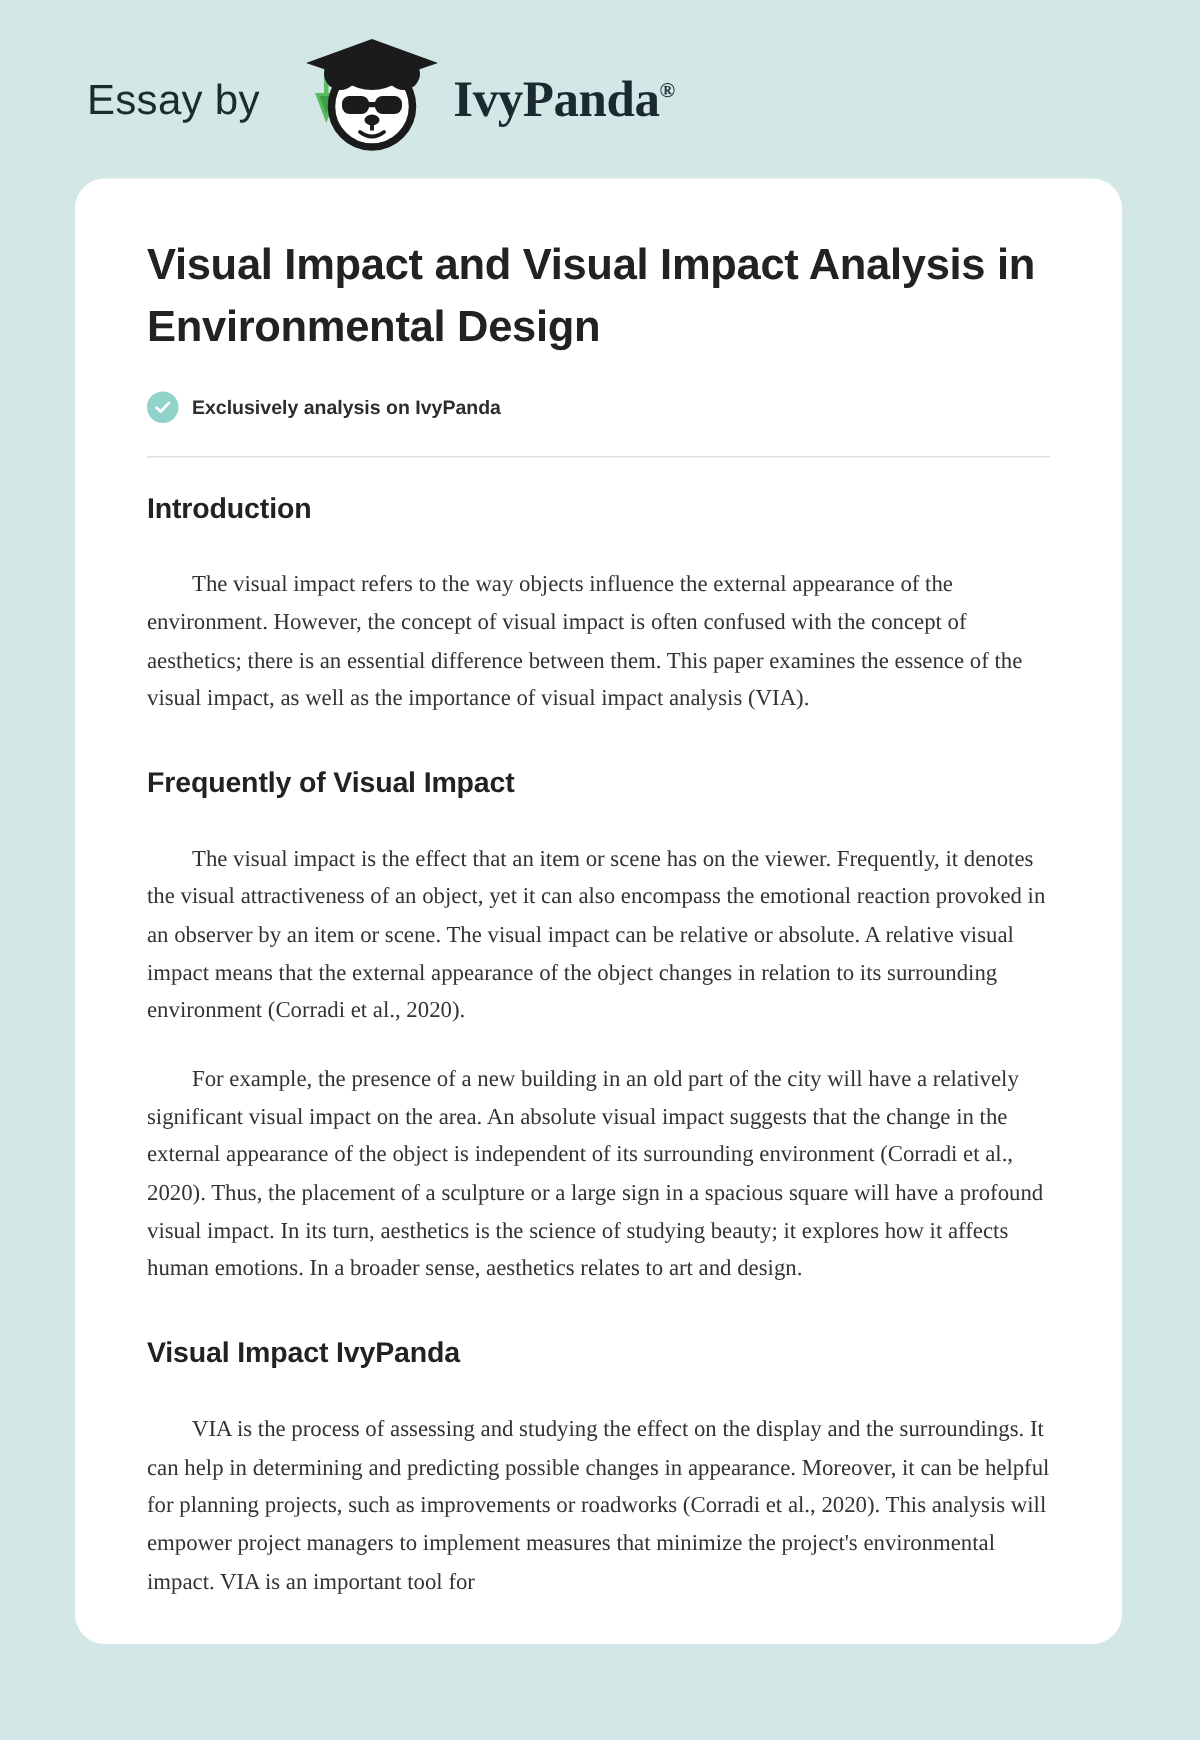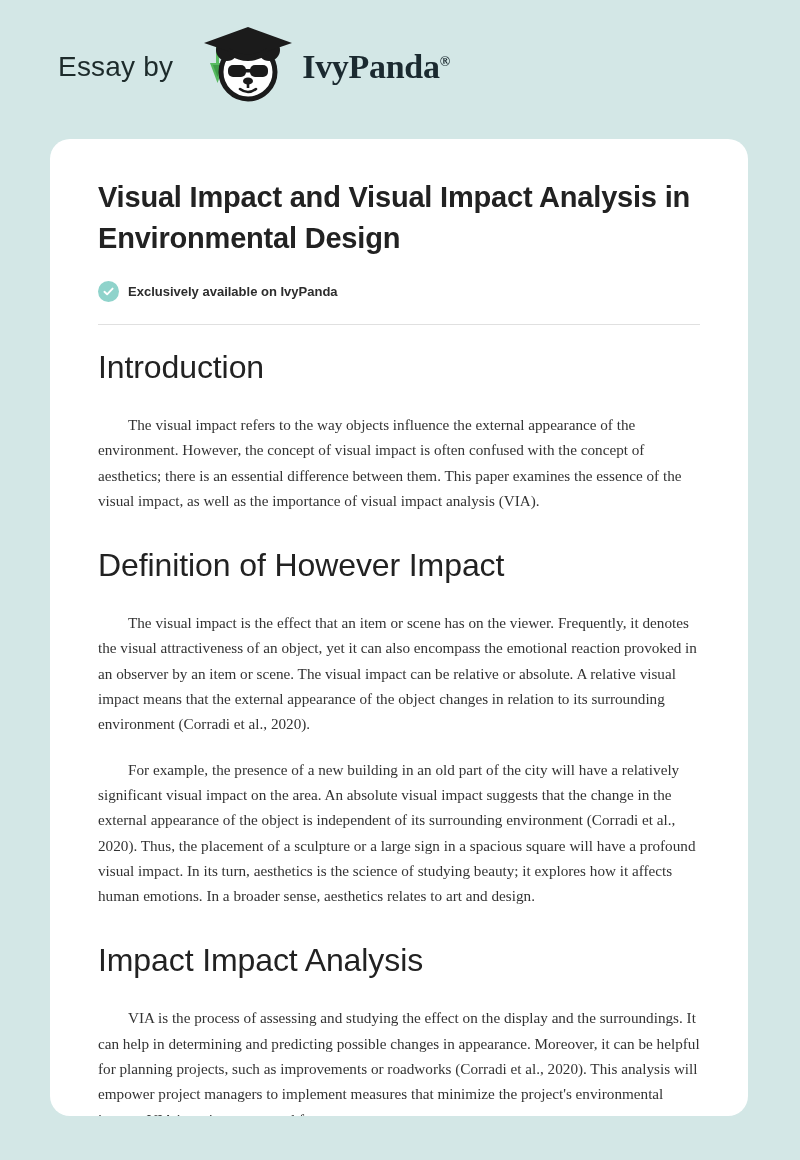--- a/index.html
+++ b/index.html
@@ -51,21 +51,21 @@
   .brand-wordmark .reg {
     font-size: 14px;
     vertical-align: super;
     font-weight: 700;
   }
 
   
   .paper-card {
     position: absolute;
     left: 50px;
-    top: 139px;
+    top: 119px;
     width: 698px;
     height: 977px;
     background: #ffffff;
     border-radius: 20px;
     box-sizing: border-box;
     padding: 38px 48px 0 48px;
     overflow: hidden;
   }
 
   .doc-title {
@@ -102,22 +102,22 @@
   }
 
   .divider {
     height: 1px;
     background: #e0e0e0;
     border: 0;
     margin: 0 0 24px 0;
   }
 
   .section-heading {
-    font-size: 32px;
-    font-weight: 400;
+    font-size: 19px;
+    font-weight: 700;
     color: #222222;
     margin: 0 0 26px 0;
     letter-spacing: -0.1px;
   }
   .section-heading.spaced-top {
     margin-top: 34px;
   }
 
   .body-par {
     font-size: 15.2px;
@@ -176,28 +176,28 @@
 <div class="paper-card">
 
   <h1 class="doc-title">Visual Impact and Visual Impact Analysis in Environmental Design</h1>
 
   <div class="exclusive-badge">
     <span class="badge-check">
       <svg width="13" height="13" viewBox="0 0 13 13" xmlns="http://www.w3.org/2000/svg">
         <path d="M2.4 6.8 L5.1 9.3 L10.6 3.6" stroke="#ffffff" stroke-width="1.9" fill="none" stroke-linecap="round" stroke-linejoin="round"></path>
       </svg>
     </span>
-    <span class="badge-text">Exclusively available on IvyPanda</span>
+    <span class="badge-text">Exclusively analysis on IvyPanda</span>
   </div>
 
   <hr class="divider">
 
   <h2 class="section-heading">Introduction</h2>
   <p class="body-par">The visual impact refers to the way objects influence the external appearance of the environment. However, the concept of visual impact is often confused with the concept of aesthetics; there is an essential difference between them. This paper examines the essence of the visual impact, as well as the importance of visual impact analysis (VIA).</p>
 
-  <h2 class="section-heading spaced-top">Definition of However Impact</h2>
+  <h2 class="section-heading spaced-top">Frequently of Visual Impact</h2>
   <p class="body-par">The visual impact is the effect that an item or scene has on the viewer. Frequently, it denotes the visual attractiveness of an object, yet it can also encompass the emotional reaction provoked in an observer by an item or scene. The visual impact can be relative or absolute. A relative visual impact means that the external appearance of the object changes in relation to its surrounding environment (Corradi et al., 2020).</p>
   <p class="body-par">For example, the presence of a new building in an old part of the city will have a relatively significant visual impact on the area. An absolute visual impact suggests that the change in the external appearance of the object is independent of its surrounding environment (Corradi et al., 2020). Thus, the placement of a sculpture or a large sign in a spacious square will have a profound visual impact. In its turn, aesthetics is the science of studying beauty; it explores how it affects human emotions. In a broader sense, aesthetics relates to art and design.</p>
 
-  <h2 class="section-heading spaced-top">Impact Impact Analysis</h2>
+  <h2 class="section-heading spaced-top">Visual Impact IvyPanda</h2>
   <p class="body-par">VIA is the process of assessing and studying the effect on the display and the surroundings. It can help in determining and predicting possible changes in appearance. Moreover, it can be helpful for planning projects, such as improvements or roadworks (Corradi et al., 2020). This analysis will empower project managers to implement measures that minimize the project's environmental impact. VIA is an important tool for</p>
 
 </div>
 
 </body></html>

